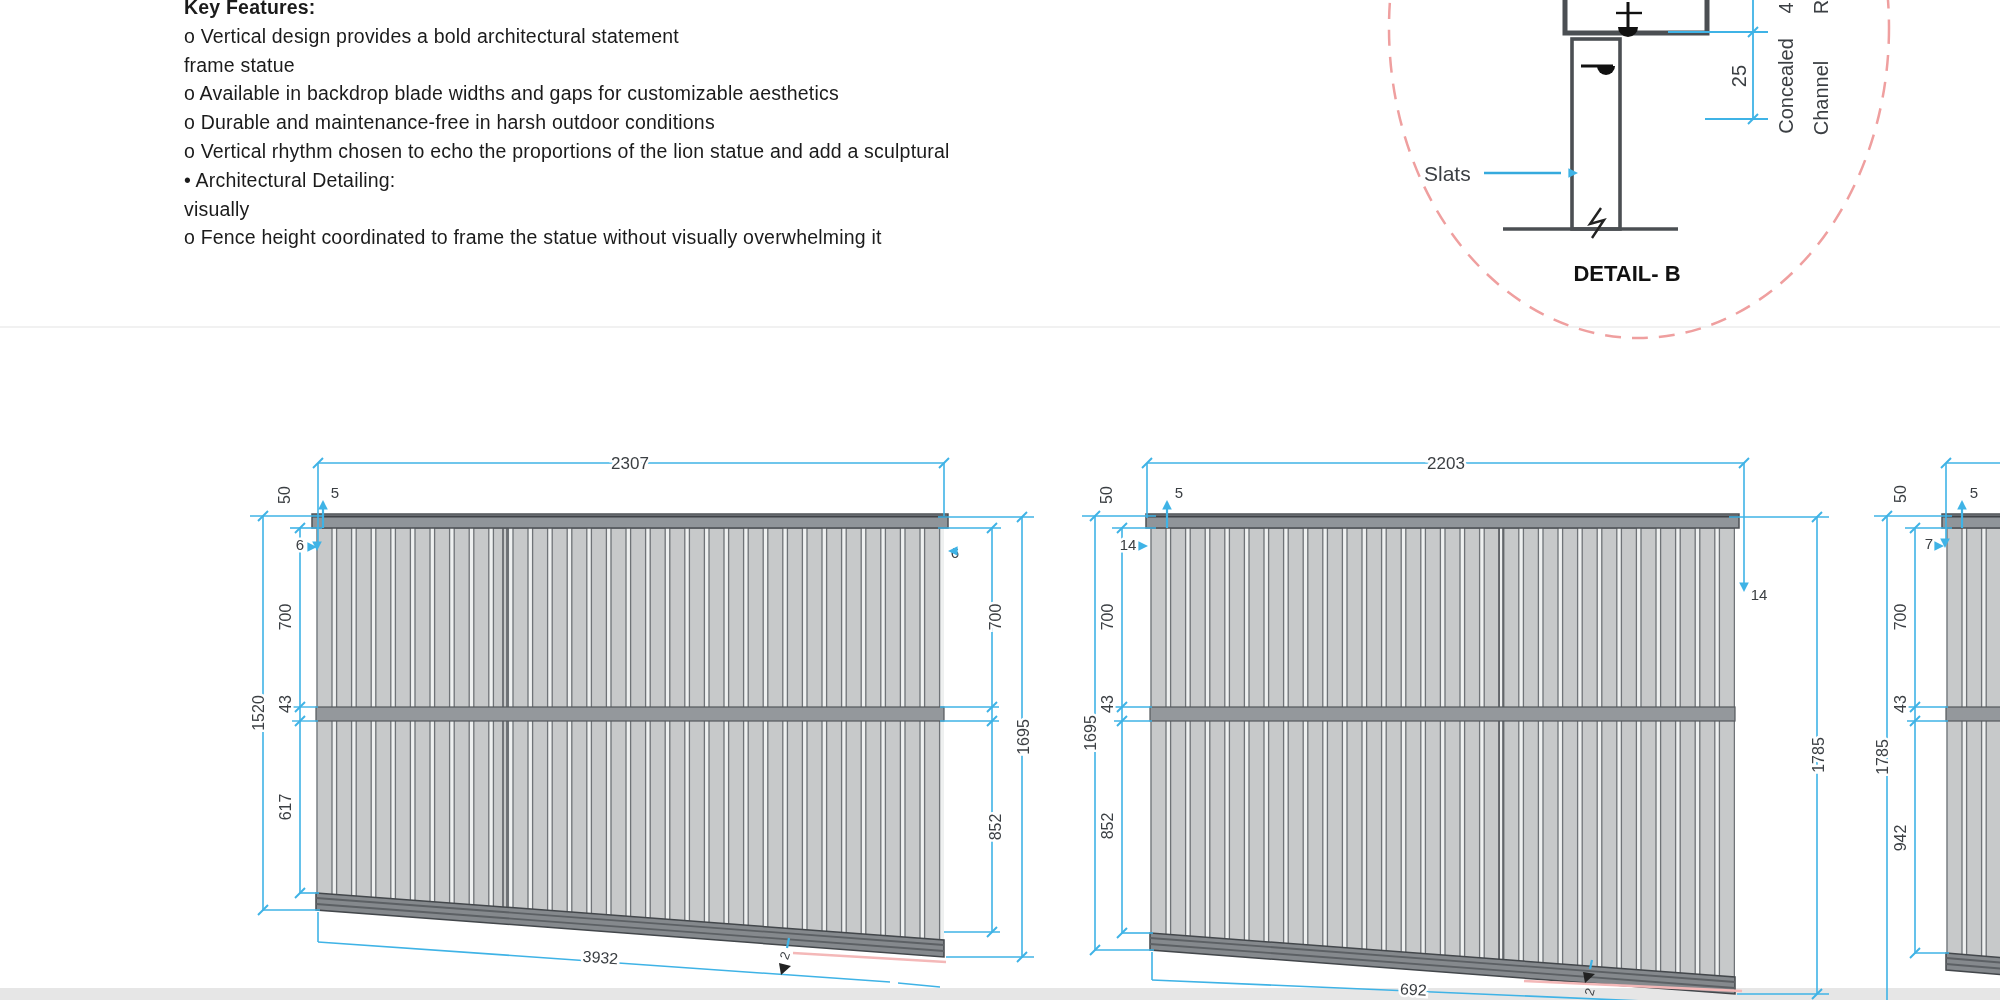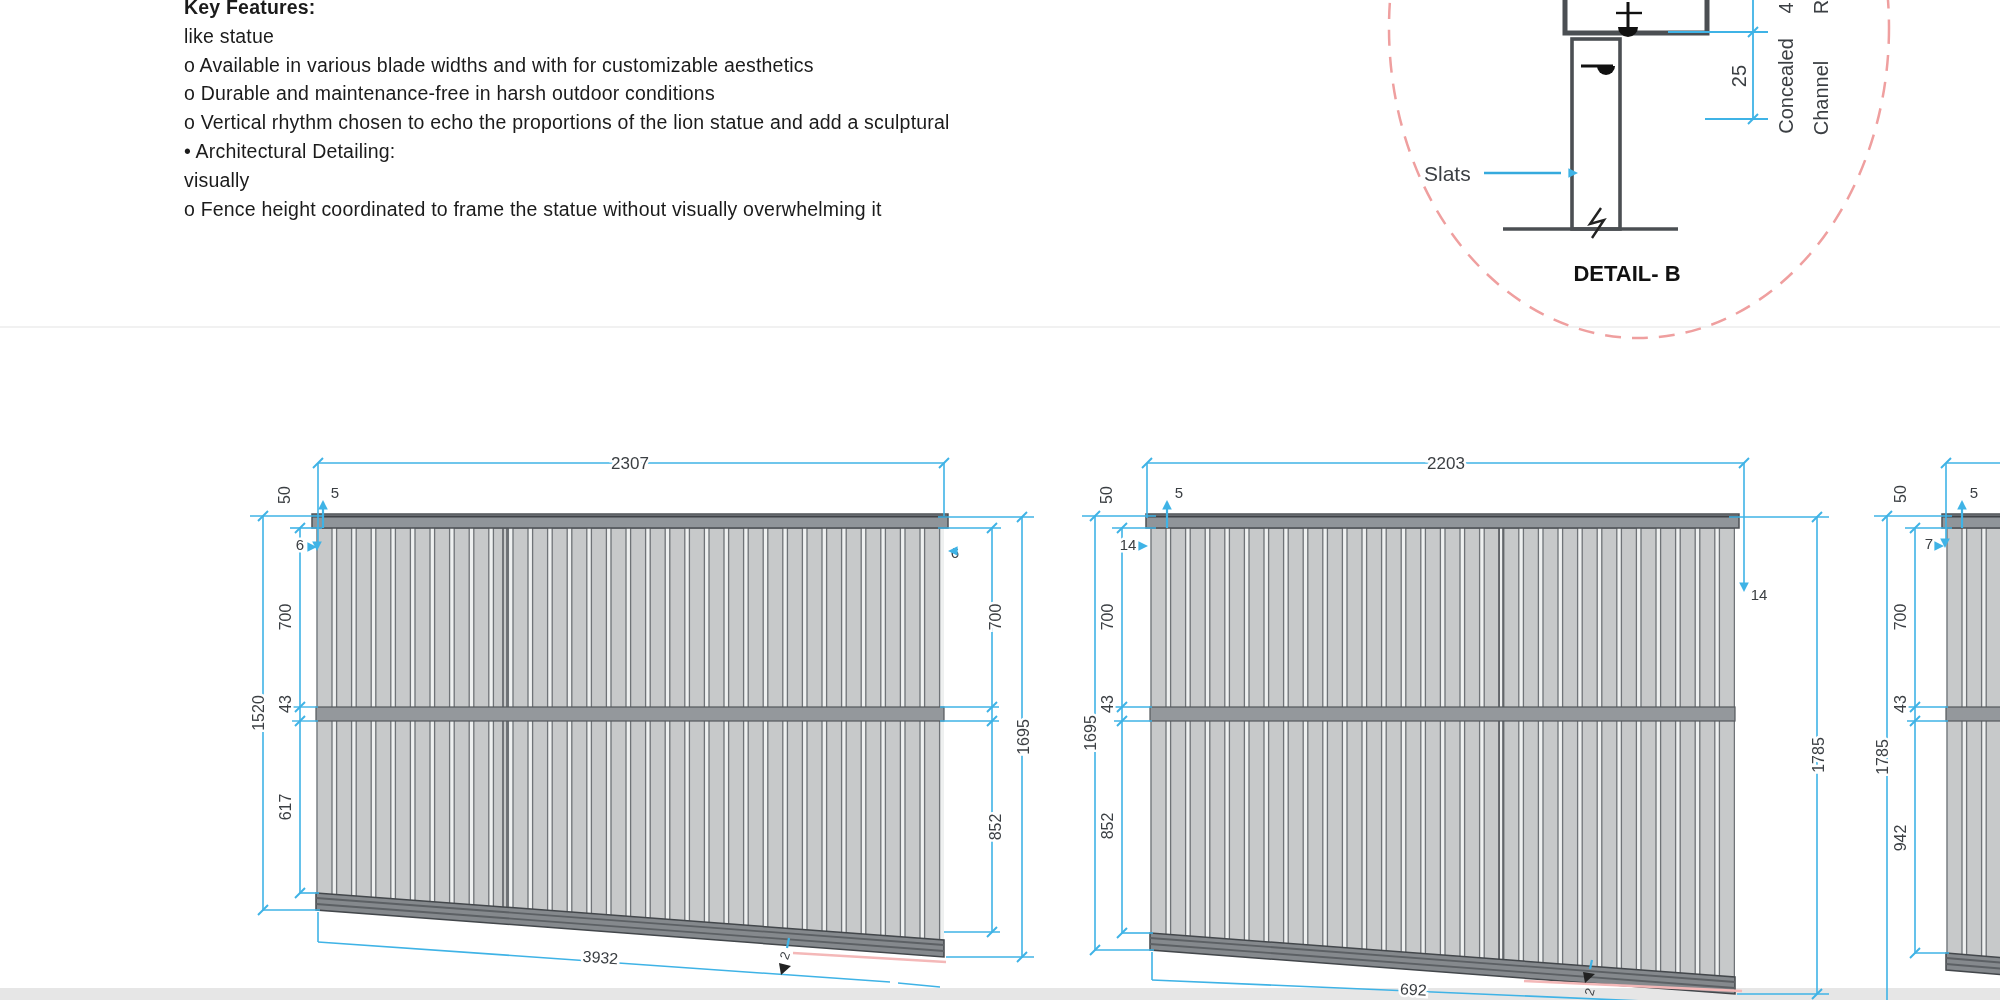--- a/index.html
+++ b/index.html
@@ -12,22 +12,23 @@
   #key-features .kf-bold{font-weight:bold;}
   #drawing{position:absolute;left:0;top:0;}
   svg text{font-family:"Liberation Sans", sans-serif;}
 </style>
 </head>
 <body>
 
 <div id="page">
   <div id="key-features">
       <div class="kf-line kf-bold">Key Features:</div>
-      <div class="kf-line">like statue</div>
-      <div class="kf-line">o Available in various blade widths and with for customizable aesthetics</div>
+      <div class="kf-line">o Vertical design provides a bold architectural statement</div>
+      <div class="kf-line">frame statue</div>
+      <div class="kf-line">o Available in backdrop blade widths and gaps for customizable aesthetics</div>
       <div class="kf-line">o Durable and maintenance-free in harsh outdoor conditions</div>
       <div class="kf-line">o Vertical rhythm chosen to echo the proportions of the lion statue and add a sculptural</div>
       <div class="kf-line">• Architectural Detailing:</div>
       <div class="kf-line">visually</div>
       <div class="kf-line">o Fence height coordinated to frame the statue without visually overwhelming it</div>
     </div>
   <svg id="drawing" width="2000" height="1000" viewBox="0 0 2000 1000">
       <g>
         <line x1="0" y1="327" x2="2000" y2="327" stroke="#f1f1f1" stroke-width="2"></line>
         <rect x="0" y="988" width="2000" height="12" fill="#e6e6e6"></rect>

